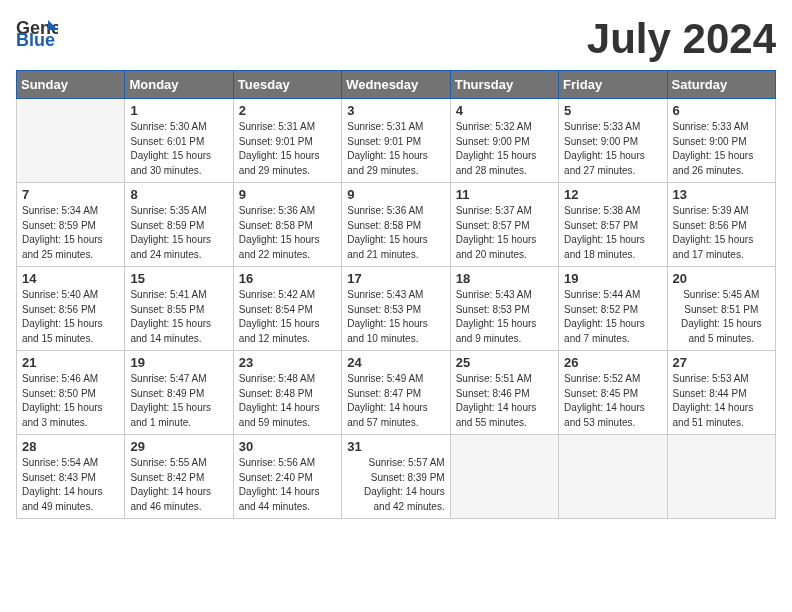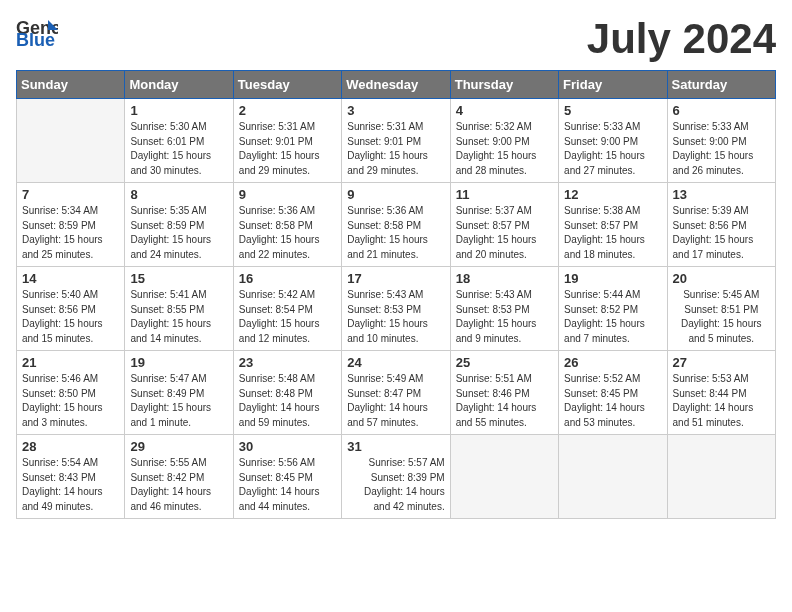--- a/index.html
+++ b/index.html
@@ -319,21 +319,21 @@
         <td>
           <span class="day-number">29</span>
           <div class="day-info" style="white-space: pre-line;">Sunrise: 5:55 AM
 Sunset: 8:42 PM
 Daylight: 14 hours
 and 46 minutes.</div>
         </td>
         <td>
           <span class="day-number">30</span>
           <div class="day-info" style="white-space: pre-line;">Sunrise: 5:56 AM
-Sunset: 8:45 PM
+Sunset: 2:40 PM
 Daylight: 14 hours
 and 44 minutes.</div>
         </td>
         <td>
           <span class="day-number">31</span>
           <div class="day-info" style="white-space: pre-line; text-align: right;">Sunrise: 5:57 AM
 Sunset: 8:39 PM
 Daylight: 14 hours
 and 42 minutes.</div>
         </td>

